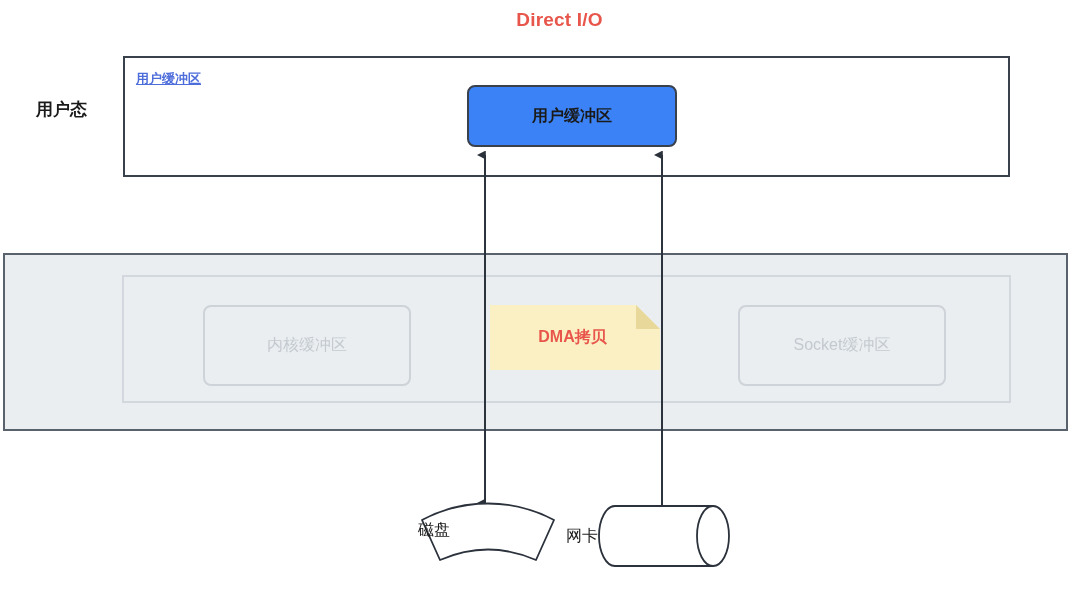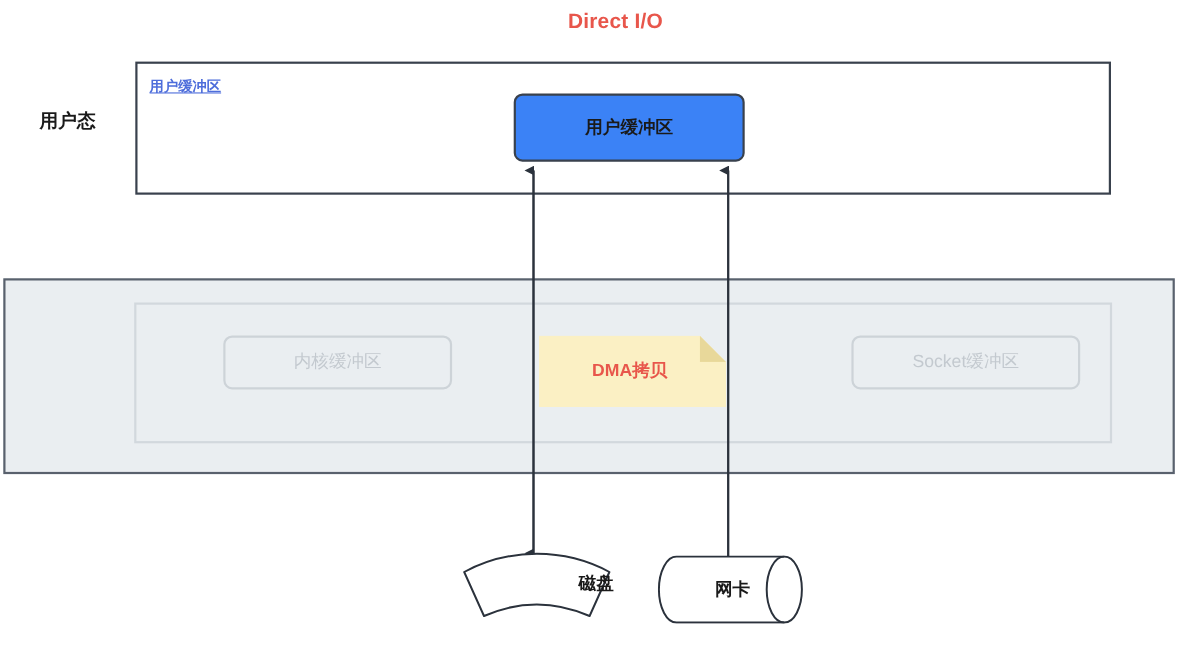--- a/index.html
+++ b/index.html
@@ -110,34 +110,34 @@
     width: 889px;
     height: 128px;
     border: 2px solid #d2d8dd;
     background: transparent;
     box-sizing: border-box;
   }
 
   .kbuf {
     position: absolute;
     top: 305px;
-    height: 49px;
+    height: 81px;
     border: 2px solid #cdd3d8;
     border-radius: 8px;
     background: transparent;
     box-sizing: border-box;
     display: flex;
     align-items: center;
     justify-content: center;
     font-size: 16px;
     color: #c3c9cf;
     white-space: nowrap;
   }
   .kbuf.left  { left: 203px; width: 208px; }
-  .kbuf.right { left: 774px; width: 208px; }
+  .kbuf.right { left: 738px; width: 208px; }
 
   
   .dma-note {
     position: absolute;
     left: 490px;
     top: 305px;
     width: 170px;
     height: 65px;
   }
   .dma-note .sheet {
@@ -179,24 +179,24 @@
     pointer-events: none;
   }
 
   
   .device-shape {
     position: absolute;
   }
   .device-label {
     position: absolute;
     font-size: 16px;
-    font-weight: bold;
+    font-weight: normal;
     color: #1a1a1a;
     white-space: nowrap;
-    text-align: right;
+    text-align: left;
   }
   .disk-wrap  { left: 418px; top: 498px; width: 140px; height: 64px; }
   .nic-wrap   { left: 598px; top: 505px; width: 132px; height: 62px; }
   .disk-label { left: 418px; top: 520px; width: 140px; }
   .nic-label  { left: 566px; top: 526px; width: 116px; }
 </style>
 </head>
 <body>
 
 <div id="canvas">

